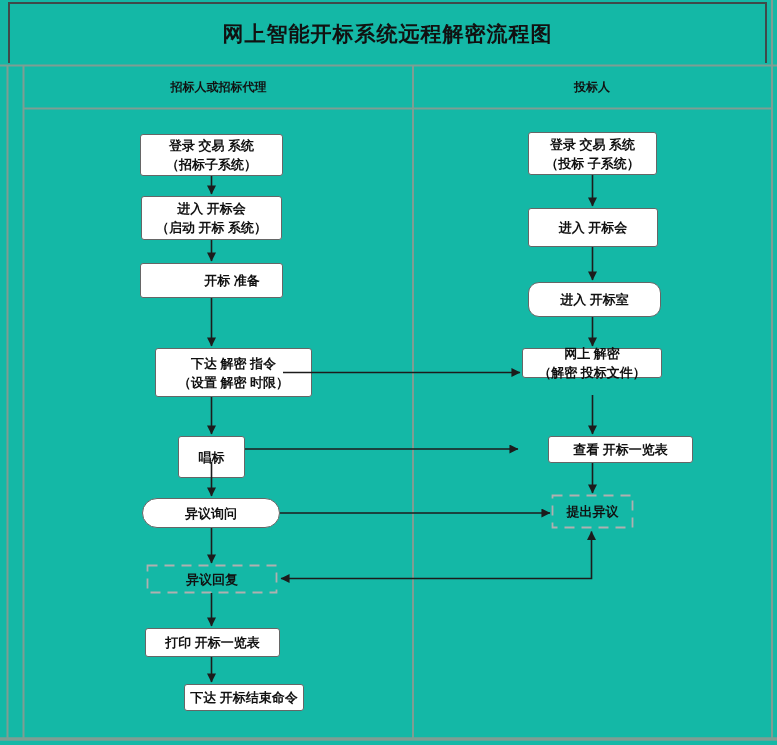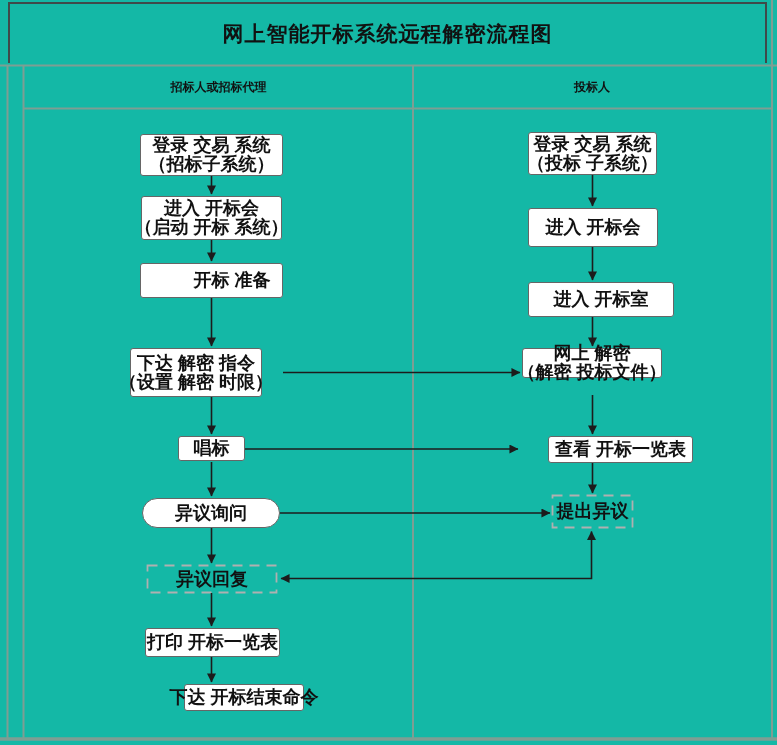--- a/index.html
+++ b/index.html
@@ -20,21 +20,21 @@
     display:flex; align-items:center; justify-content:center;
     font-size:12px; font-weight:bold;
   }
   .hdr-left  { left:24px;  width:389px; }
   .hdr-right { left:413px; width:358px; }
   .fbox {
     position:absolute; box-sizing:border-box; background:#fff;
     border:1.6px solid var(--box-border, #666);
     border-radius:3px; z-index:1;
     display:flex; flex-direction:column; align-items:center; justify-content:center;
-    font-size:18px; font-weight:bold; line-height:19px; text-align:center;
+    font-size:13px; font-weight:bold; line-height:19px; text-align:center;
     white-space:nowrap;
   }
   .fbox.dashed { border:none; background:transparent; border-radius:0; }
   svg.overlay { position:absolute; left:0; top:0; z-index:2; pointer-events:none; }
 </style>
 </head>
 <body>
 
 <div class="canvas">
 
@@ -47,25 +47,25 @@
     <span>登录 交易 系统</span>
     <span>（招标子系统）</span>
   </div>
   <div class="fbox" style="left:141px;top:196px;width:141px;height:44px;">
     <span>进入 开标会</span>
     <span>（启动 开标 系统）</span>
   </div>
   <div class="fbox" style="left:140px;top:263px;width:143px;height:35px;padding-left:41px;">
     <span>开标 准备</span>
   </div>
-  <div class="fbox" style="left:130px;top:348px;width:132px;height:49px;">
+  <div class="fbox" style="left:155px;top:348px;width:157px;height:49px;">
     <span>下达 解密 指令</span>
     <span>（设置 解密 时限）</span>
   </div>
-  <div class="fbox" style="left:178px;top:436px;width:67px;height:25px;">
+  <div class="fbox" style="left:178px;top:436px;width:67px;height:42px;">
     <span>唱标</span>
   </div>
   <div class="fbox" style="left:142px;top:498px;width:138px;height:30px;border-radius:15px;">
     <span>异议询问</span>
   </div>
   <div class="fbox dashed" style="left:147px;top:565px;width:130px;height:28px;">
     <span>异议回复</span>
   </div>
   <div class="fbox" style="left:145px;top:628px;width:135px;height:29px;">
     <span>打印 开标一览表</span>
@@ -74,21 +74,21 @@
     <span>下达 开标结束命令</span>
   </div>
 
   <div class="fbox" style="left:528px;top:132px;width:129px;height:43px;">
     <span>登录 交易 系统</span>
     <span>（投标 子系统）</span>
   </div>
   <div class="fbox" style="left:528px;top:208px;width:130px;height:39px;">
     <span>进入 开标会</span>
   </div>
-  <div class="fbox" style="left:528px;top:282px;width:146px;height:35px;">
+  <div class="fbox" style="left:528px;top:282px;width:133px;height:35px;border-radius:11px;">
     <span>进入 开标室</span>
   </div>
   <div class="fbox" style="left:522px;top:348px;width:140px;height:30px;">
     <span>网上 解密</span>
     <span>（解密 投标文件）</span>
   </div>
   <div class="fbox" style="left:520px;top:436px;width:145px;height:27px;margin-left:28px;">
     <span>查看 开标一览表</span>
   </div>
   <div class="fbox dashed" style="left:552px;top:495px;width:81px;height:33px;">

